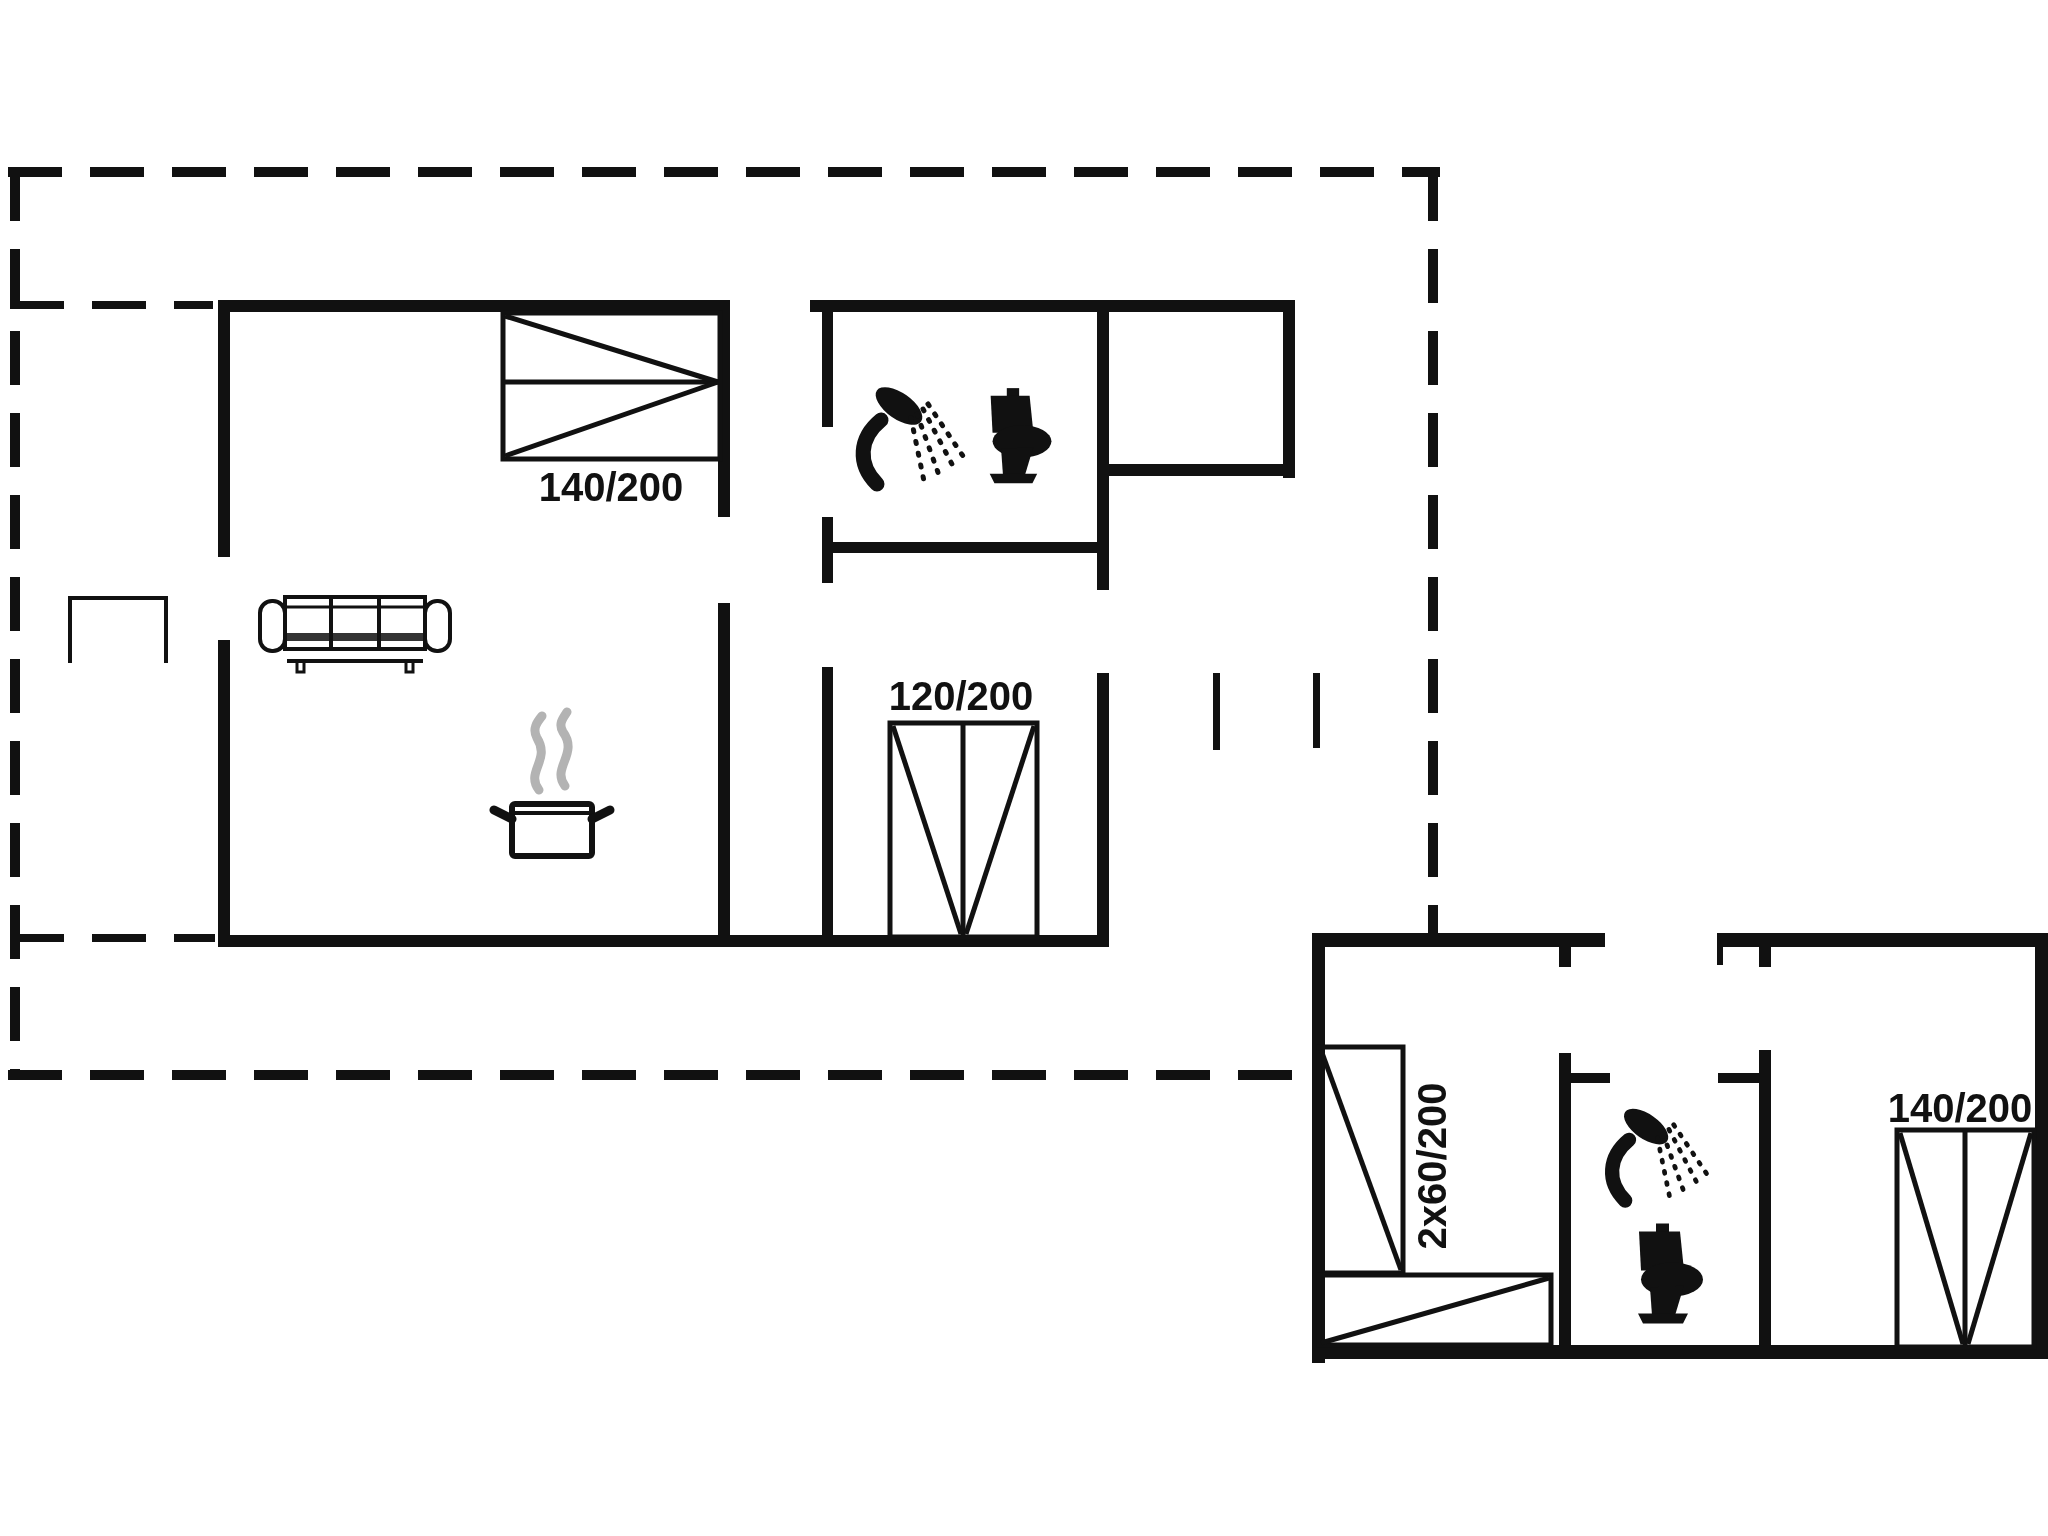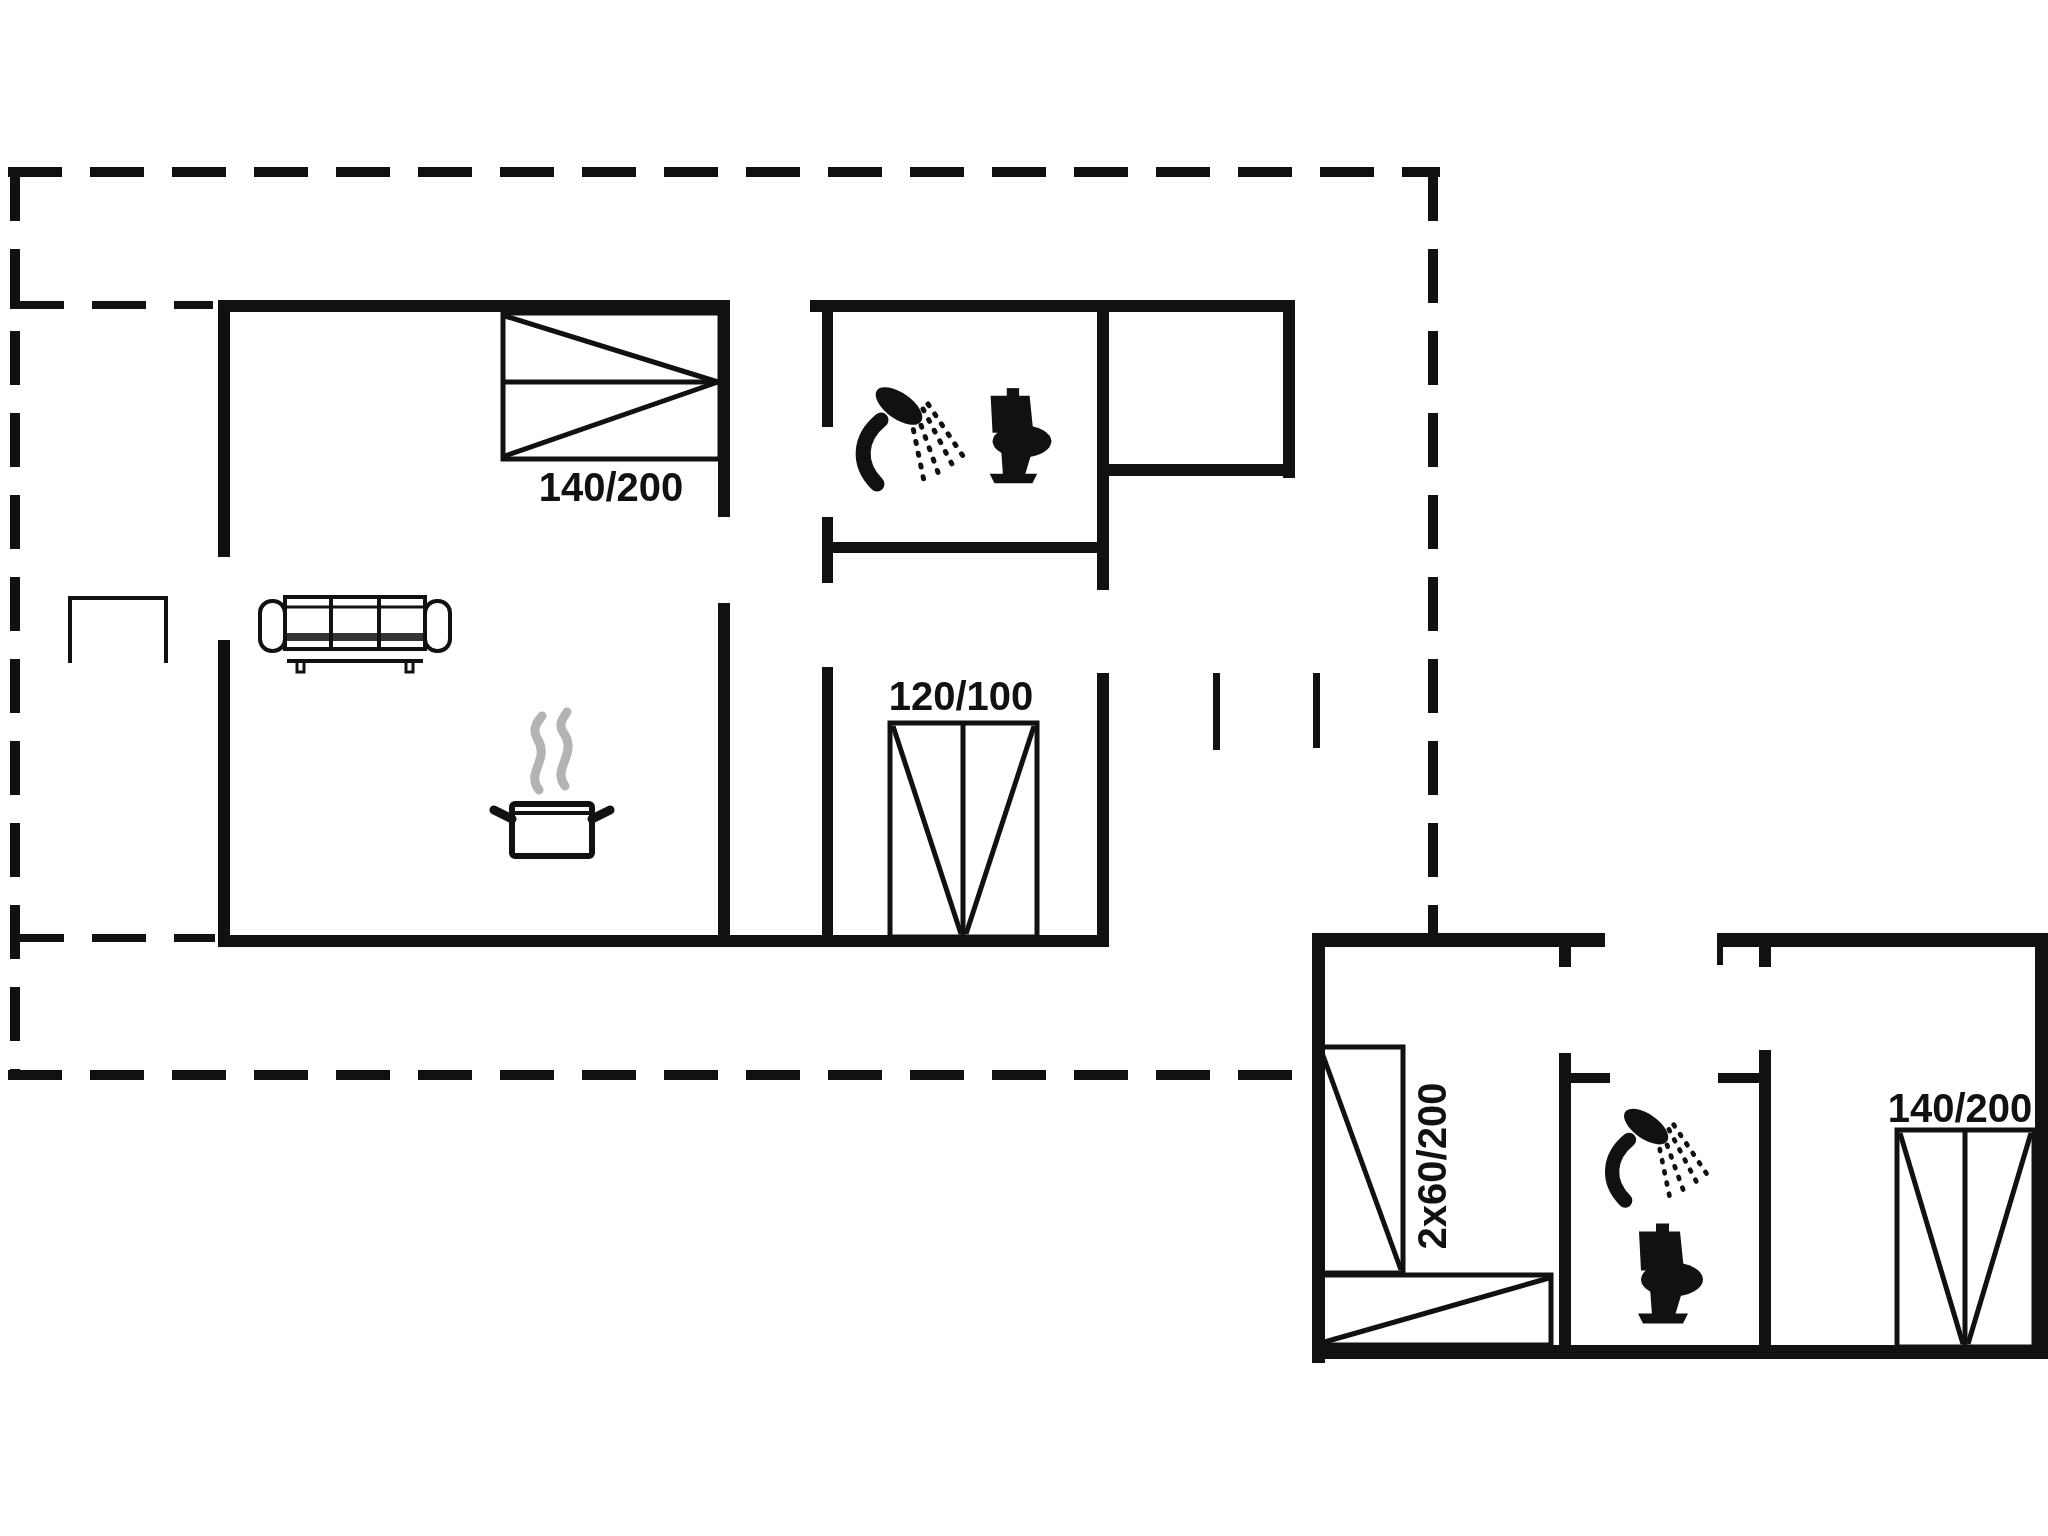--- a/index.html
+++ b/index.html
@@ -118,21 +118,21 @@
     <path class="fill" d="M38 64 L72 62 L63 92 L40 92 Z"></path>
     <path class="fill" d="M26 90 L76 90 L71 100 L31 100 Z"></path>
   </svg>
 
   <svg style="left:886px;top:719px;" width="155" height="222" viewBox="0 0 155 222">
     <rect class="stroke" x="4" y="4" width="147" height="214" stroke-width="5"></rect>
     <line class="stroke" x1="77" y1="4" x2="77" y2="218" stroke-width="5"></line>
     <line class="stroke" x1="7" y1="7" x2="75" y2="215" stroke-width="5"></line>
     <line class="stroke" x1="148" y1="7" x2="80" y2="215" stroke-width="5"></line>
   </svg>
-  <div class="label" style="left:961px;top:696px;">120/100</div>
+  <div class="label" style="left:961px;top:696px;">120/200</div>
 
   <div class="wall" style="left:1312px;top:933px;width:13px;height:430px;"></div>
   <div class="wall" style="left:1312px;top:933px;width:293px;height:14px;"></div>
   <div class="wall" style="left:1717px;top:933px;width:331px;height:14px;"></div>
   <div class="thin" style="left:1717px;top:947px;width:6px;height:18px;"></div>
   <div class="wall" style="left:1312px;top:1345px;width:736px;height:14px;"></div>
   <div class="wall" style="left:2035px;top:933px;width:13px;height:426px;"></div>
   <div class="wall" style="left:1559px;top:933px;width:12px;height:34px;"></div>
   <div class="wall" style="left:1559px;top:1053px;width:12px;height:292px;"></div>
   <div class="wall" style="left:1759px;top:933px;width:12px;height:34px;"></div>

